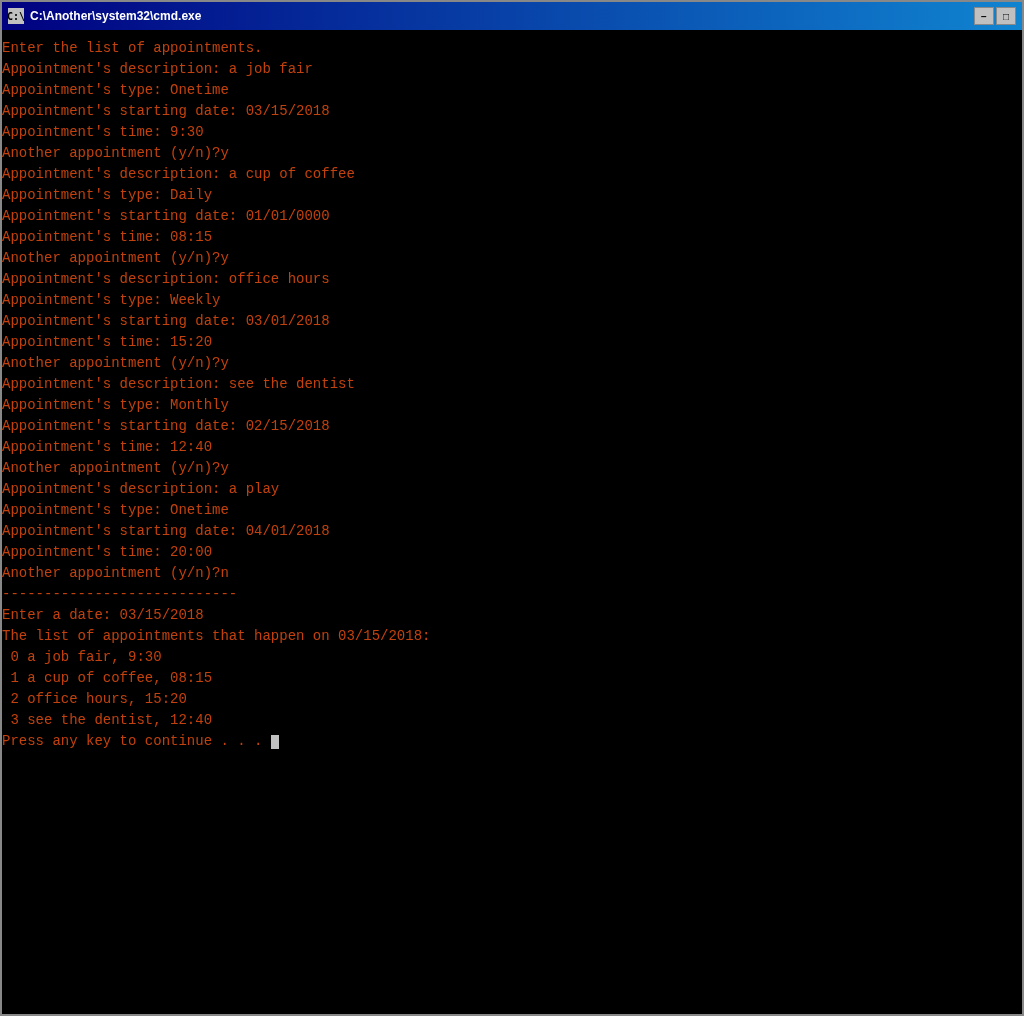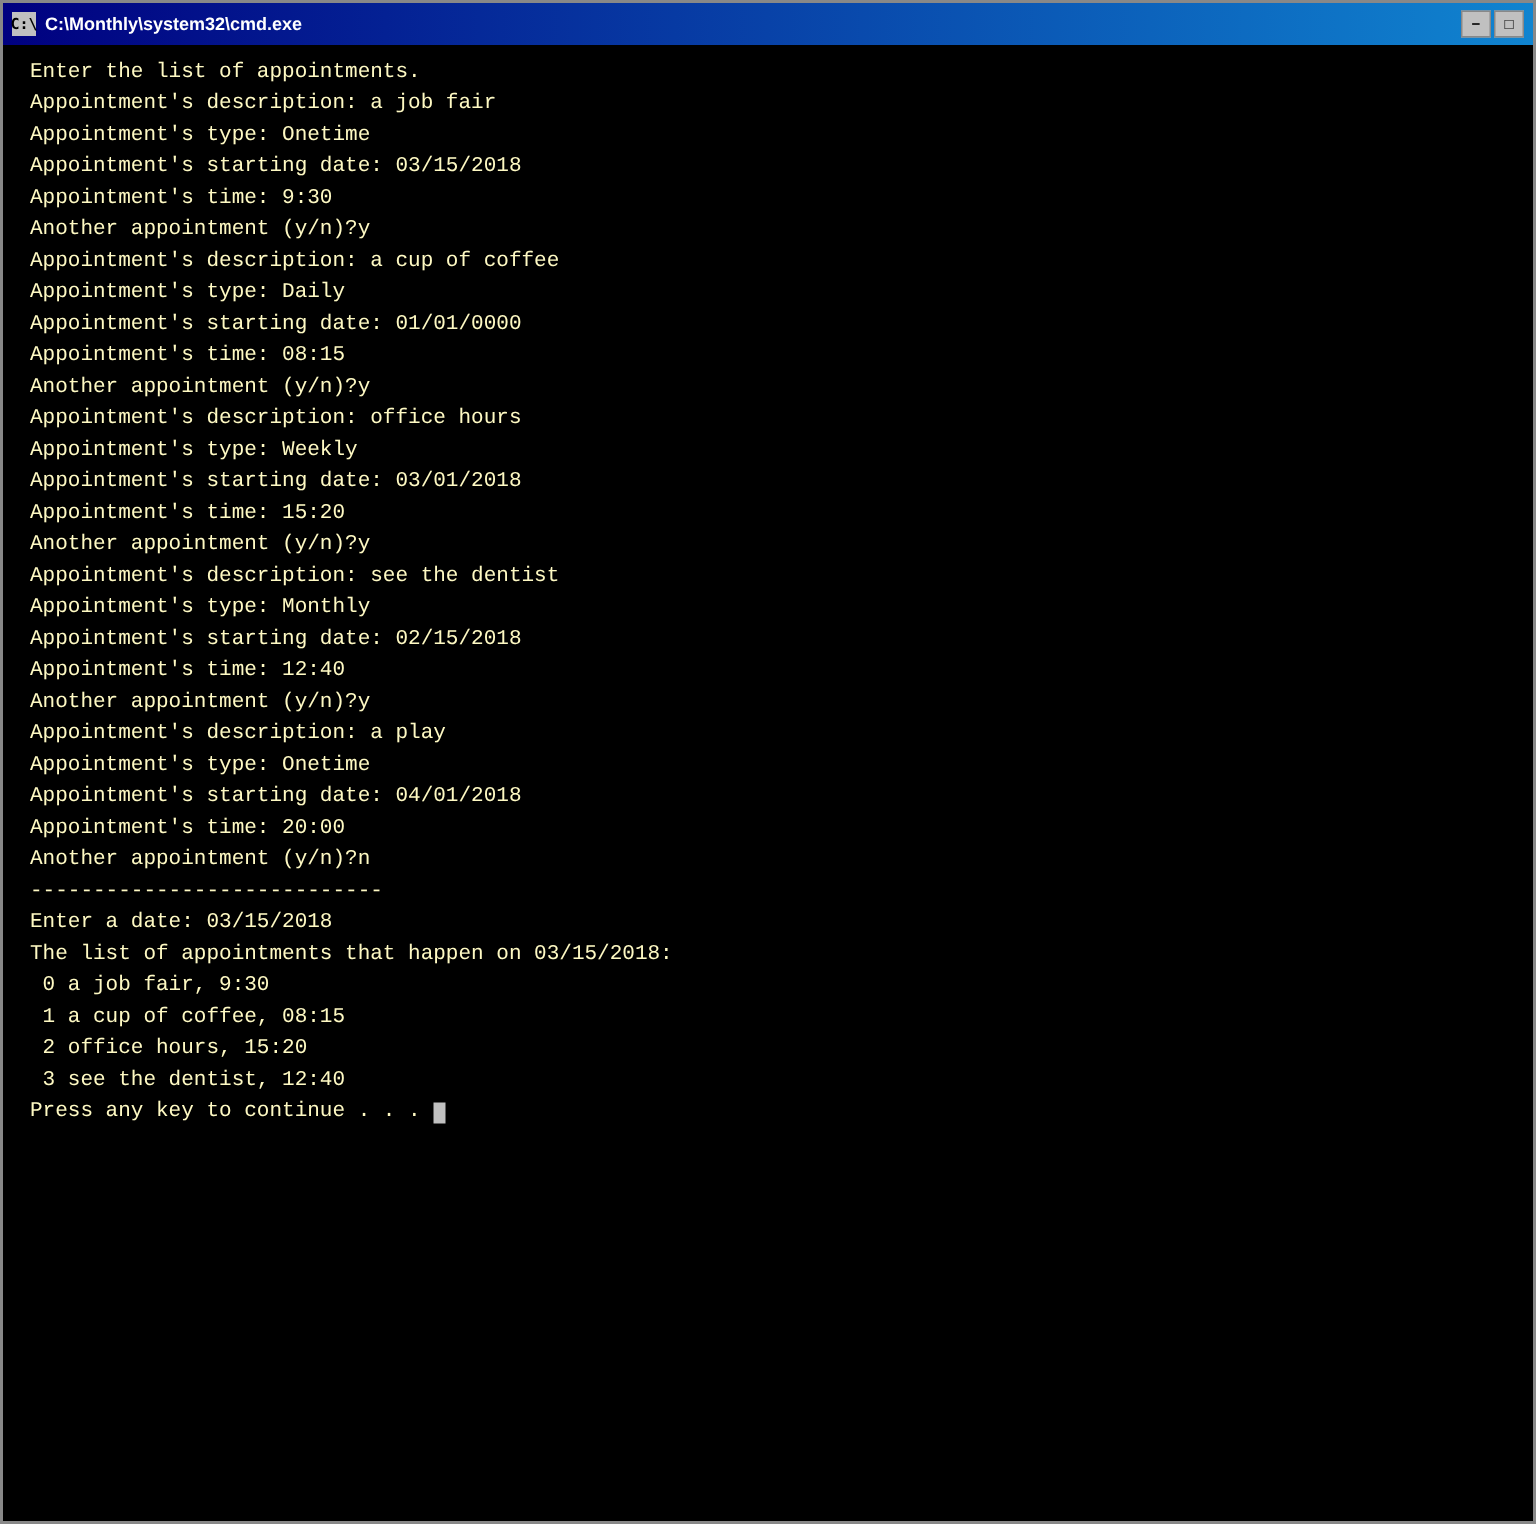--- a/index.html
+++ b/index.html
@@ -74,25 +74,25 @@
       align-items: center;
       justify-content: center;
       font-size: 10px;
       cursor: pointer;
       color: #000;
       font-weight: bold;
     }
 
     .console-body {
       background: #000000;
-      color: #fef9c3;
+      color: #c2410c;
       font-family: 'Courier New', Courier, monospace;
       font-size: 14px;
       line-height: 1.5;
-      padding: 8px 18px;
+      padding: 8px 0;
       flex: 1;
       overflow: hidden;
       white-space: pre;
     }
 
     .console-line {
       display: block;
     }
 
     .cursor {
@@ -103,21 +103,21 @@
       vertical-align: text-bottom;
     }
   </style>
 </head>
 <body>
 
 <div class="window">
   <div class="title-bar">
     <div class="title-bar-left">
       <div class="title-icon">C:\</div>
-      <span class="title-text">C:\Monthly\system32\cmd.exe</span>
+      <span class="title-text">C:\Another\system32\cmd.exe</span>
     </div>
     <div class="title-buttons">
       <div class="title-btn">−</div>
       <div class="title-btn">□</div>
     </div>
   </div>
   <div class="console-body" id="console-output"><span class="console-line">Enter the list of appointments.</span><span class="console-line"></span><span class="console-line">Appointment's description: a job fair</span><span class="console-line">Appointment's type: Onetime</span><span class="console-line">Appointment's starting date: 03/15/2018</span><span class="console-line">Appointment's time: 9:30</span><span class="console-line"></span><span class="console-line">Another appointment (y/n)?y</span><span class="console-line"></span><span class="console-line">Appointment's description: a cup of coffee</span><span class="console-line">Appointment's type: Daily</span><span class="console-line">Appointment's starting date: 01/01/0000</span><span class="console-line">Appointment's time: 08:15</span><span class="console-line"></span><span class="console-line">Another appointment (y/n)?y</span><span class="console-line"></span><span class="console-line">Appointment's description: office hours</span><span class="console-line">Appointment's type: Weekly</span><span class="console-line">Appointment's starting date: 03/01/2018</span><span class="console-line">Appointment's time: 15:20</span><span class="console-line"></span><span class="console-line">Another appointment (y/n)?y</span><span class="console-line"></span><span class="console-line">Appointment's description: see the dentist</span><span class="console-line">Appointment's type: Monthly</span><span class="console-line">Appointment's starting date: 02/15/2018</span><span class="console-line">Appointment's time: 12:40</span><span class="console-line"></span><span class="console-line">Another appointment (y/n)?y</span><span class="console-line"></span><span class="console-line">Appointment's description: a play</span><span class="console-line">Appointment's type: Onetime</span><span class="console-line">Appointment's starting date: 04/01/2018</span><span class="console-line">Appointment's time: 20:00</span><span class="console-line"></span><span class="console-line">Another appointment (y/n)?n</span><span class="console-line"></span><span class="console-line">----------------------------</span><span class="console-line">Enter a date: 03/15/2018</span><span class="console-line"></span><span class="console-line">The list of appointments that happen on 03/15/2018:</span><span class="console-line"></span><span class="console-line"> 0 a job fair, 9:30</span><span class="console-line"> 1 a cup of coffee, 08:15</span><span class="console-line"> 2 office hours, 15:20</span><span class="console-line"> 3 see the dentist, 12:40</span><span class="console-line"></span><span class="console-line">Press any key to continue . . . <span class="cursor"></span></span></div>
 </div>
 
 </body></html>

